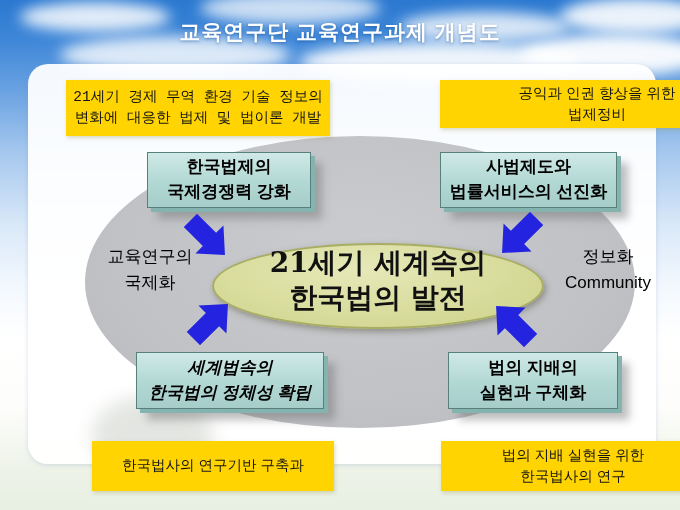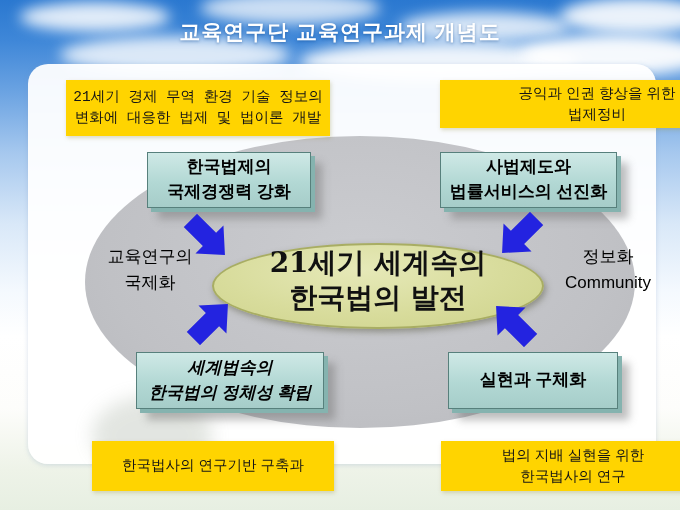--- a/index.html
+++ b/index.html
@@ -123,20 +123,21 @@
   </div>
   <div class="tbox" style="left:440px;top:152px;width:175px;height:54px;">
     <div class="nw">사법제도와</div>
     <div class="nw">법률서비스의 선진화</div>
   </div>
   <div class="tbox" style="left:136px;top:352px;width:186px;height:55px;font-style:italic;">
     <div class="nw">세계법속의</div>
     <div class="nw">한국법의 정체성 확립</div>
   </div>
   <div class="tbox" style="left:448px;top:352px;width:168px;height:55px;">
+    <div class="nw">법의 지배의</div>
     <div class="nw">실현과 구체화</div>
   </div>
 
   <div class="ybox" style="left:66px;top:80px;width:264px;height:56px;font-family:Liberation Mono, monospace;">
     <div class="nw">21세기 경제 무역 환경 기술 정보의</div>
     <div class="nw">변화에 대응한 법제 및 법이론 개발</div>
   </div>
   <div class="ybox" style="left:440px;top:80px;width:218px;height:48px;padding-left:48px;">
     <div class="nw">공익과 인권 향상을 위한</div>
     <div class="nw">법제정비</div>

